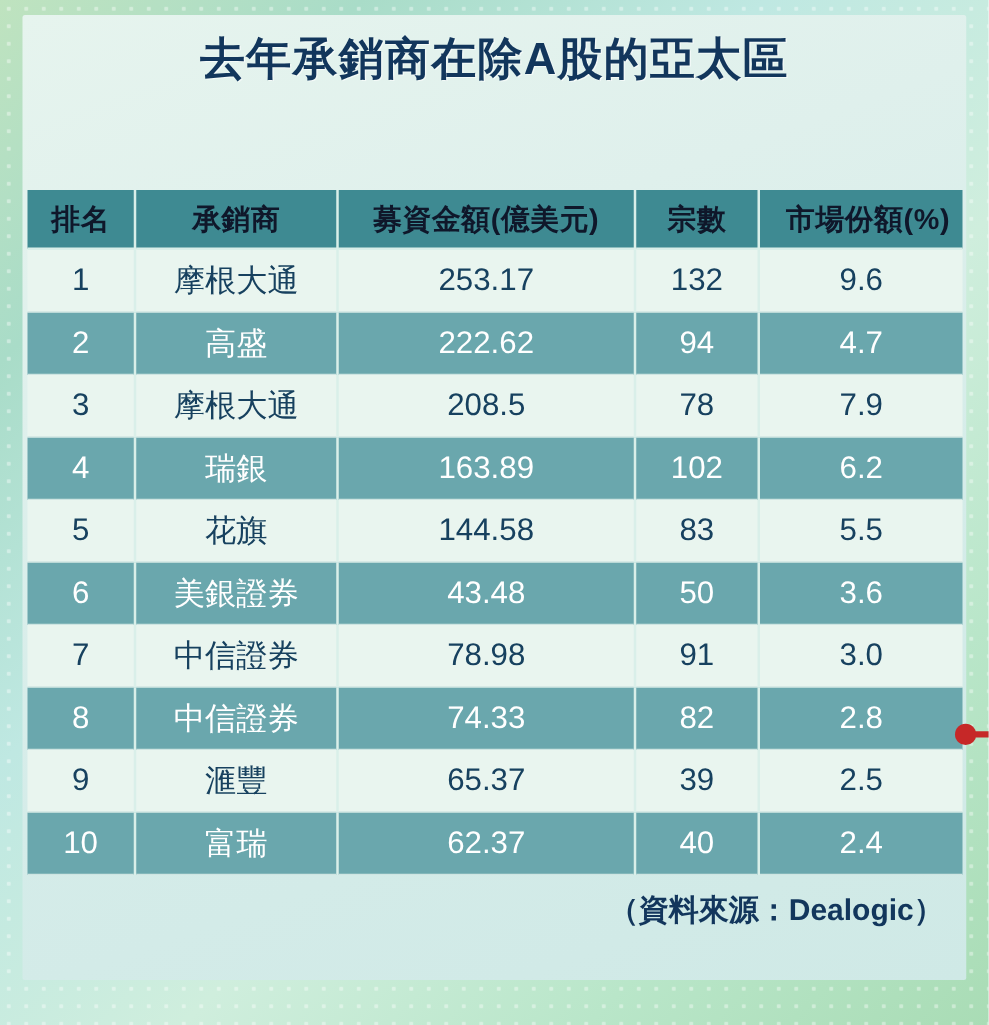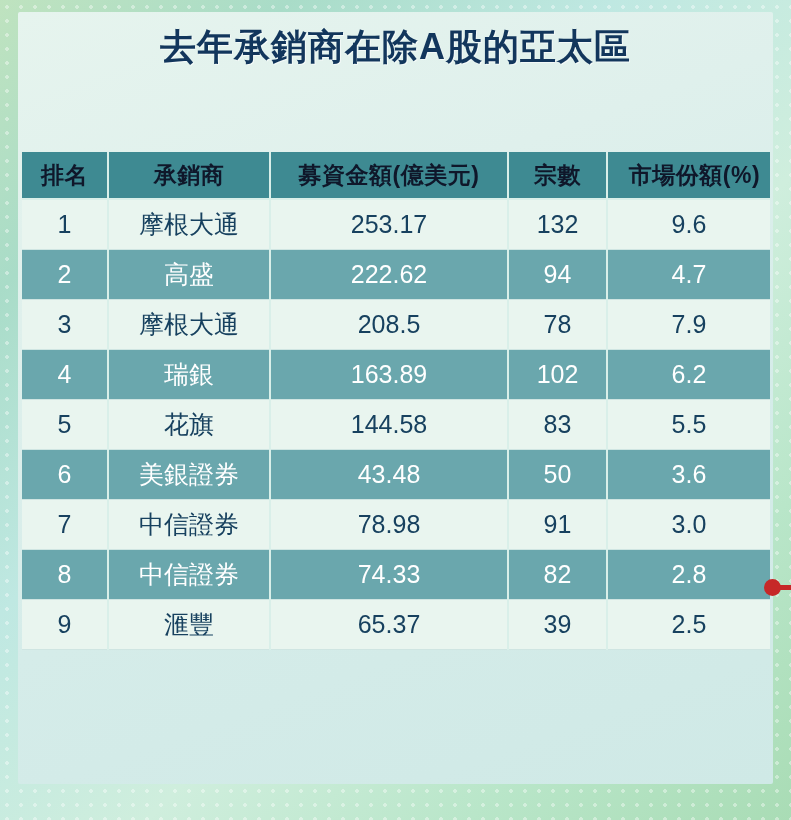--- a/index.html
+++ b/index.html
@@ -217,19 +217,27 @@
         <td>82</td>
         <td>2.8</td>
       </tr>
       <tr class="row-odd">
         <td>9</td>
         <td>滙豐</td>
         <td>65.37</td>
         <td>39</td>
         <td>2.5</td>
       </tr>
+      <tr class="row-even">
+        <td>10</td>
+        <td>富瑞</td>
+        <td>62.37</td>
+        <td>40</td>
+        <td>2.4</td>
+      </tr>
     </tbody>
   </table>
 
+  <div class="source">（資料來源：Dealogic）</div>
 
   <div class="pointer-dot"></div>
   <div class="pointer-line"></div>
 </div>
 
 </body></html>

